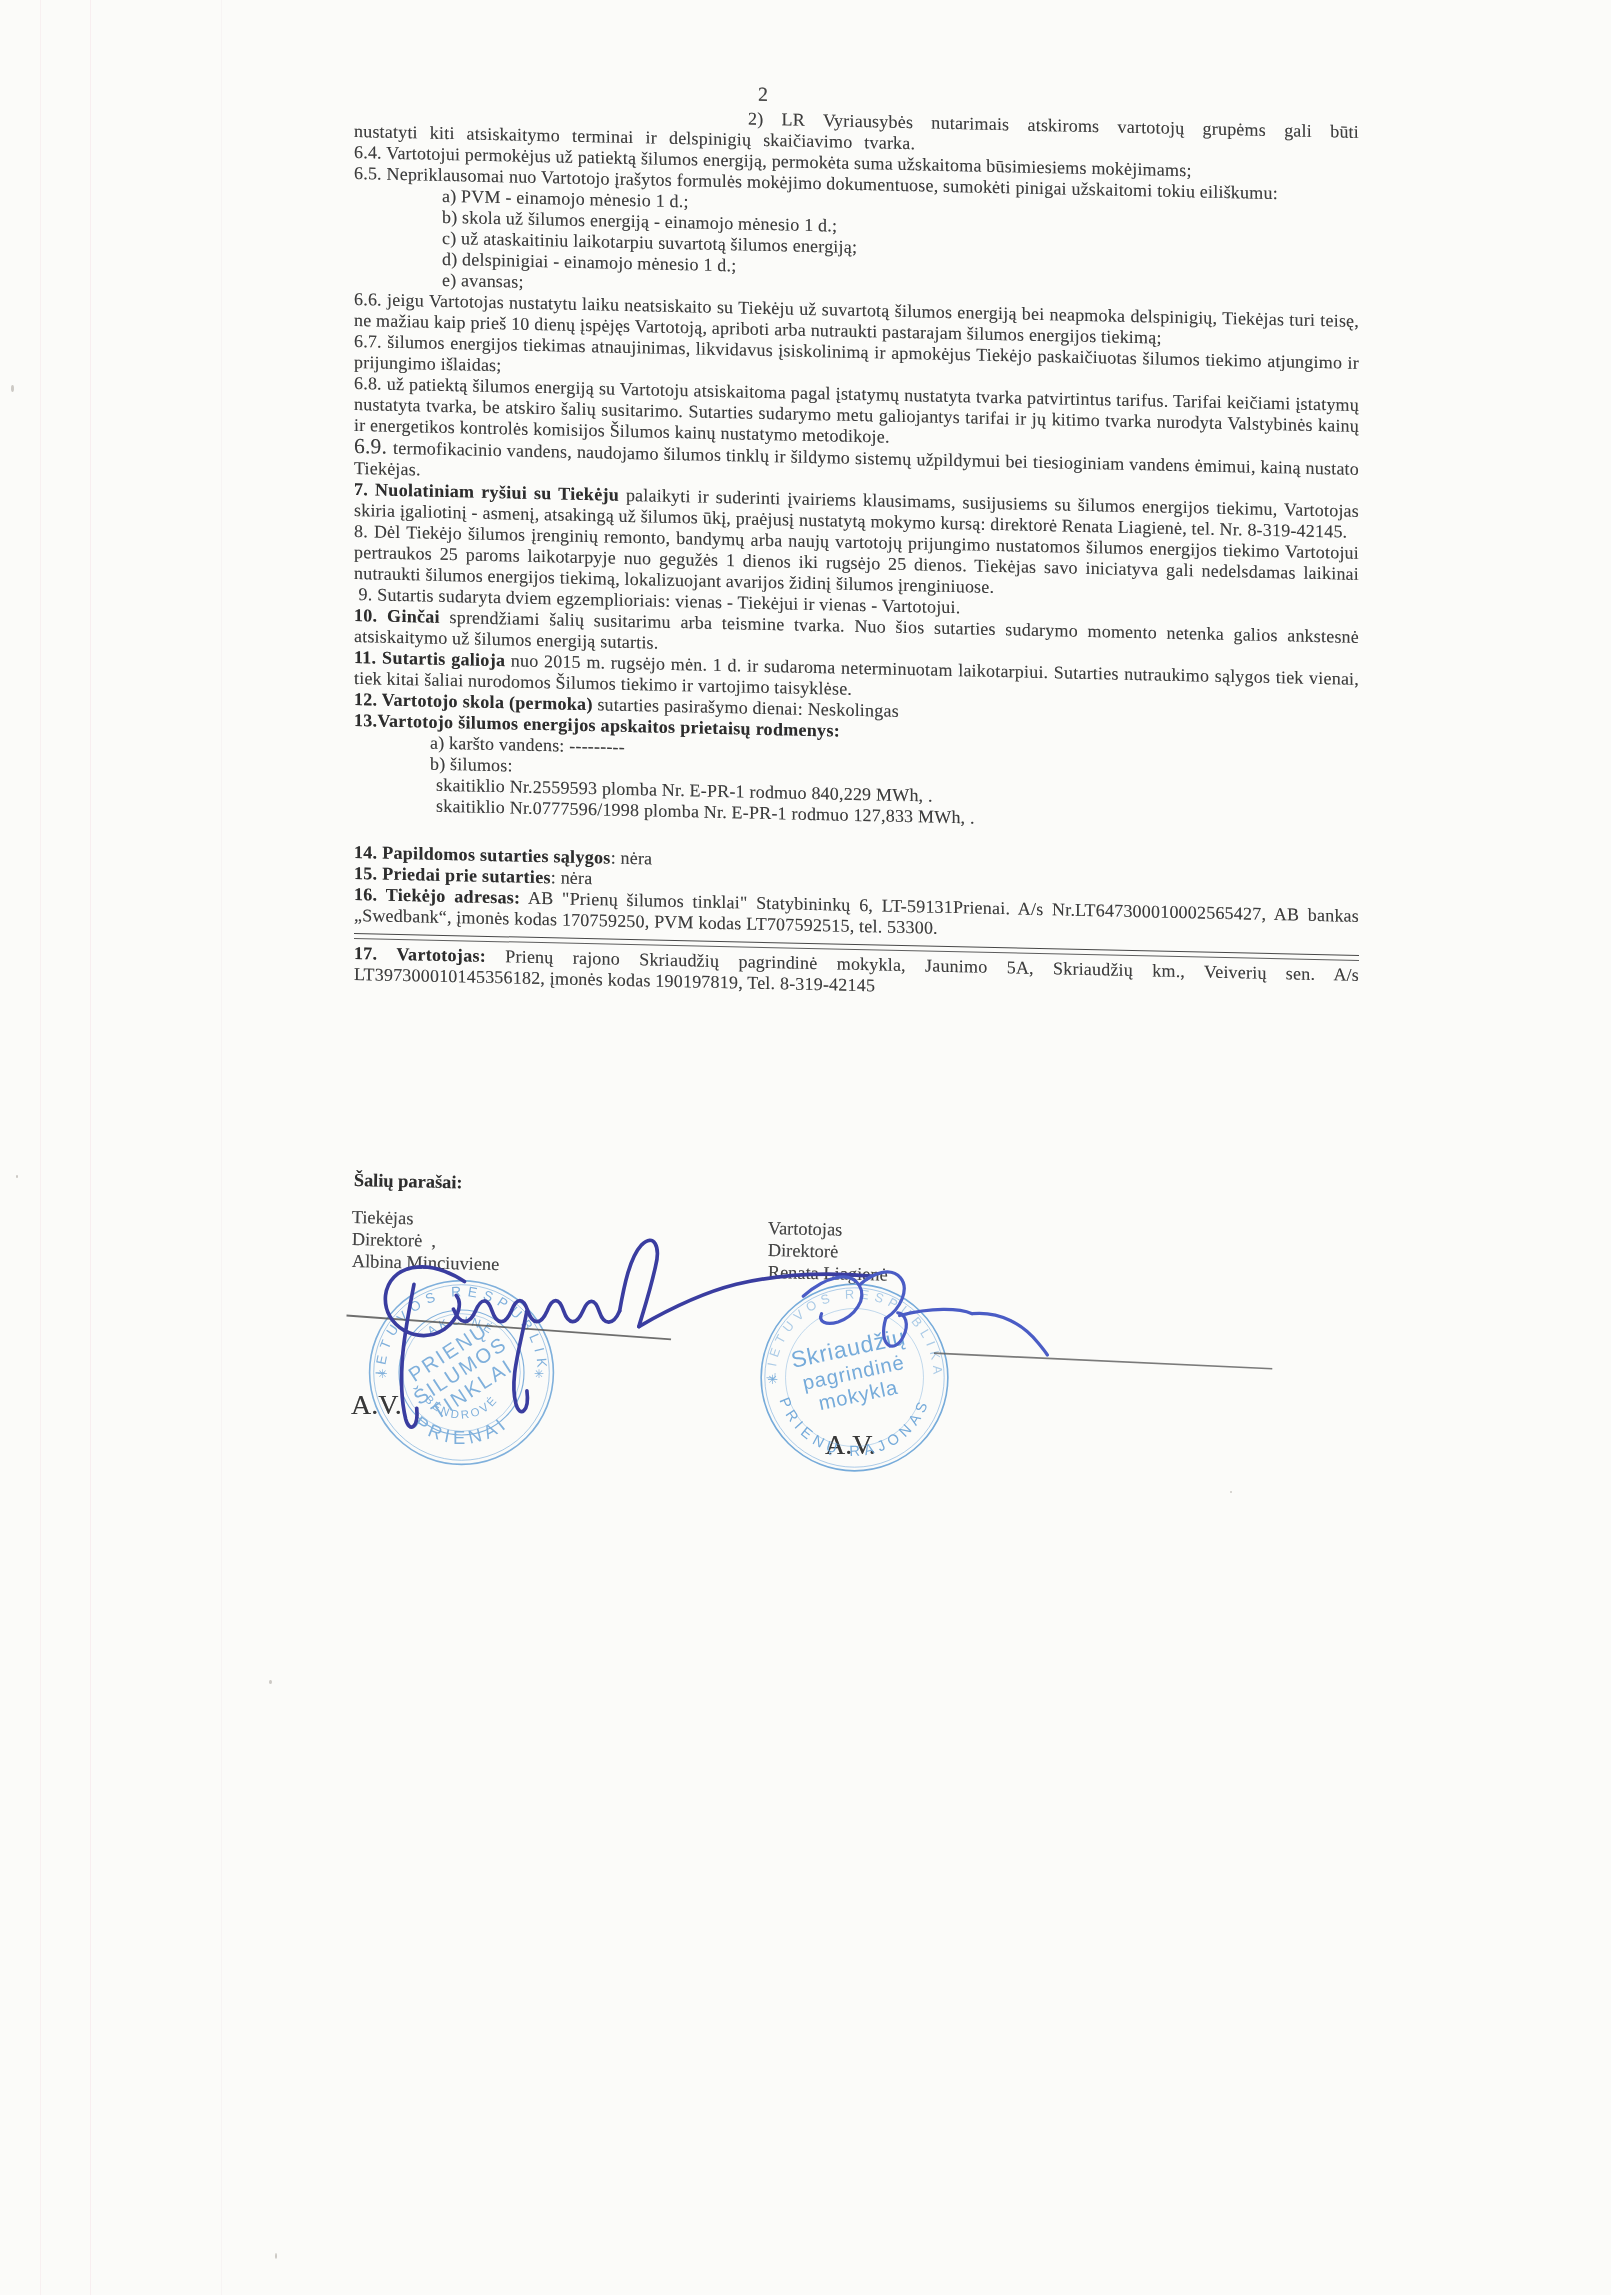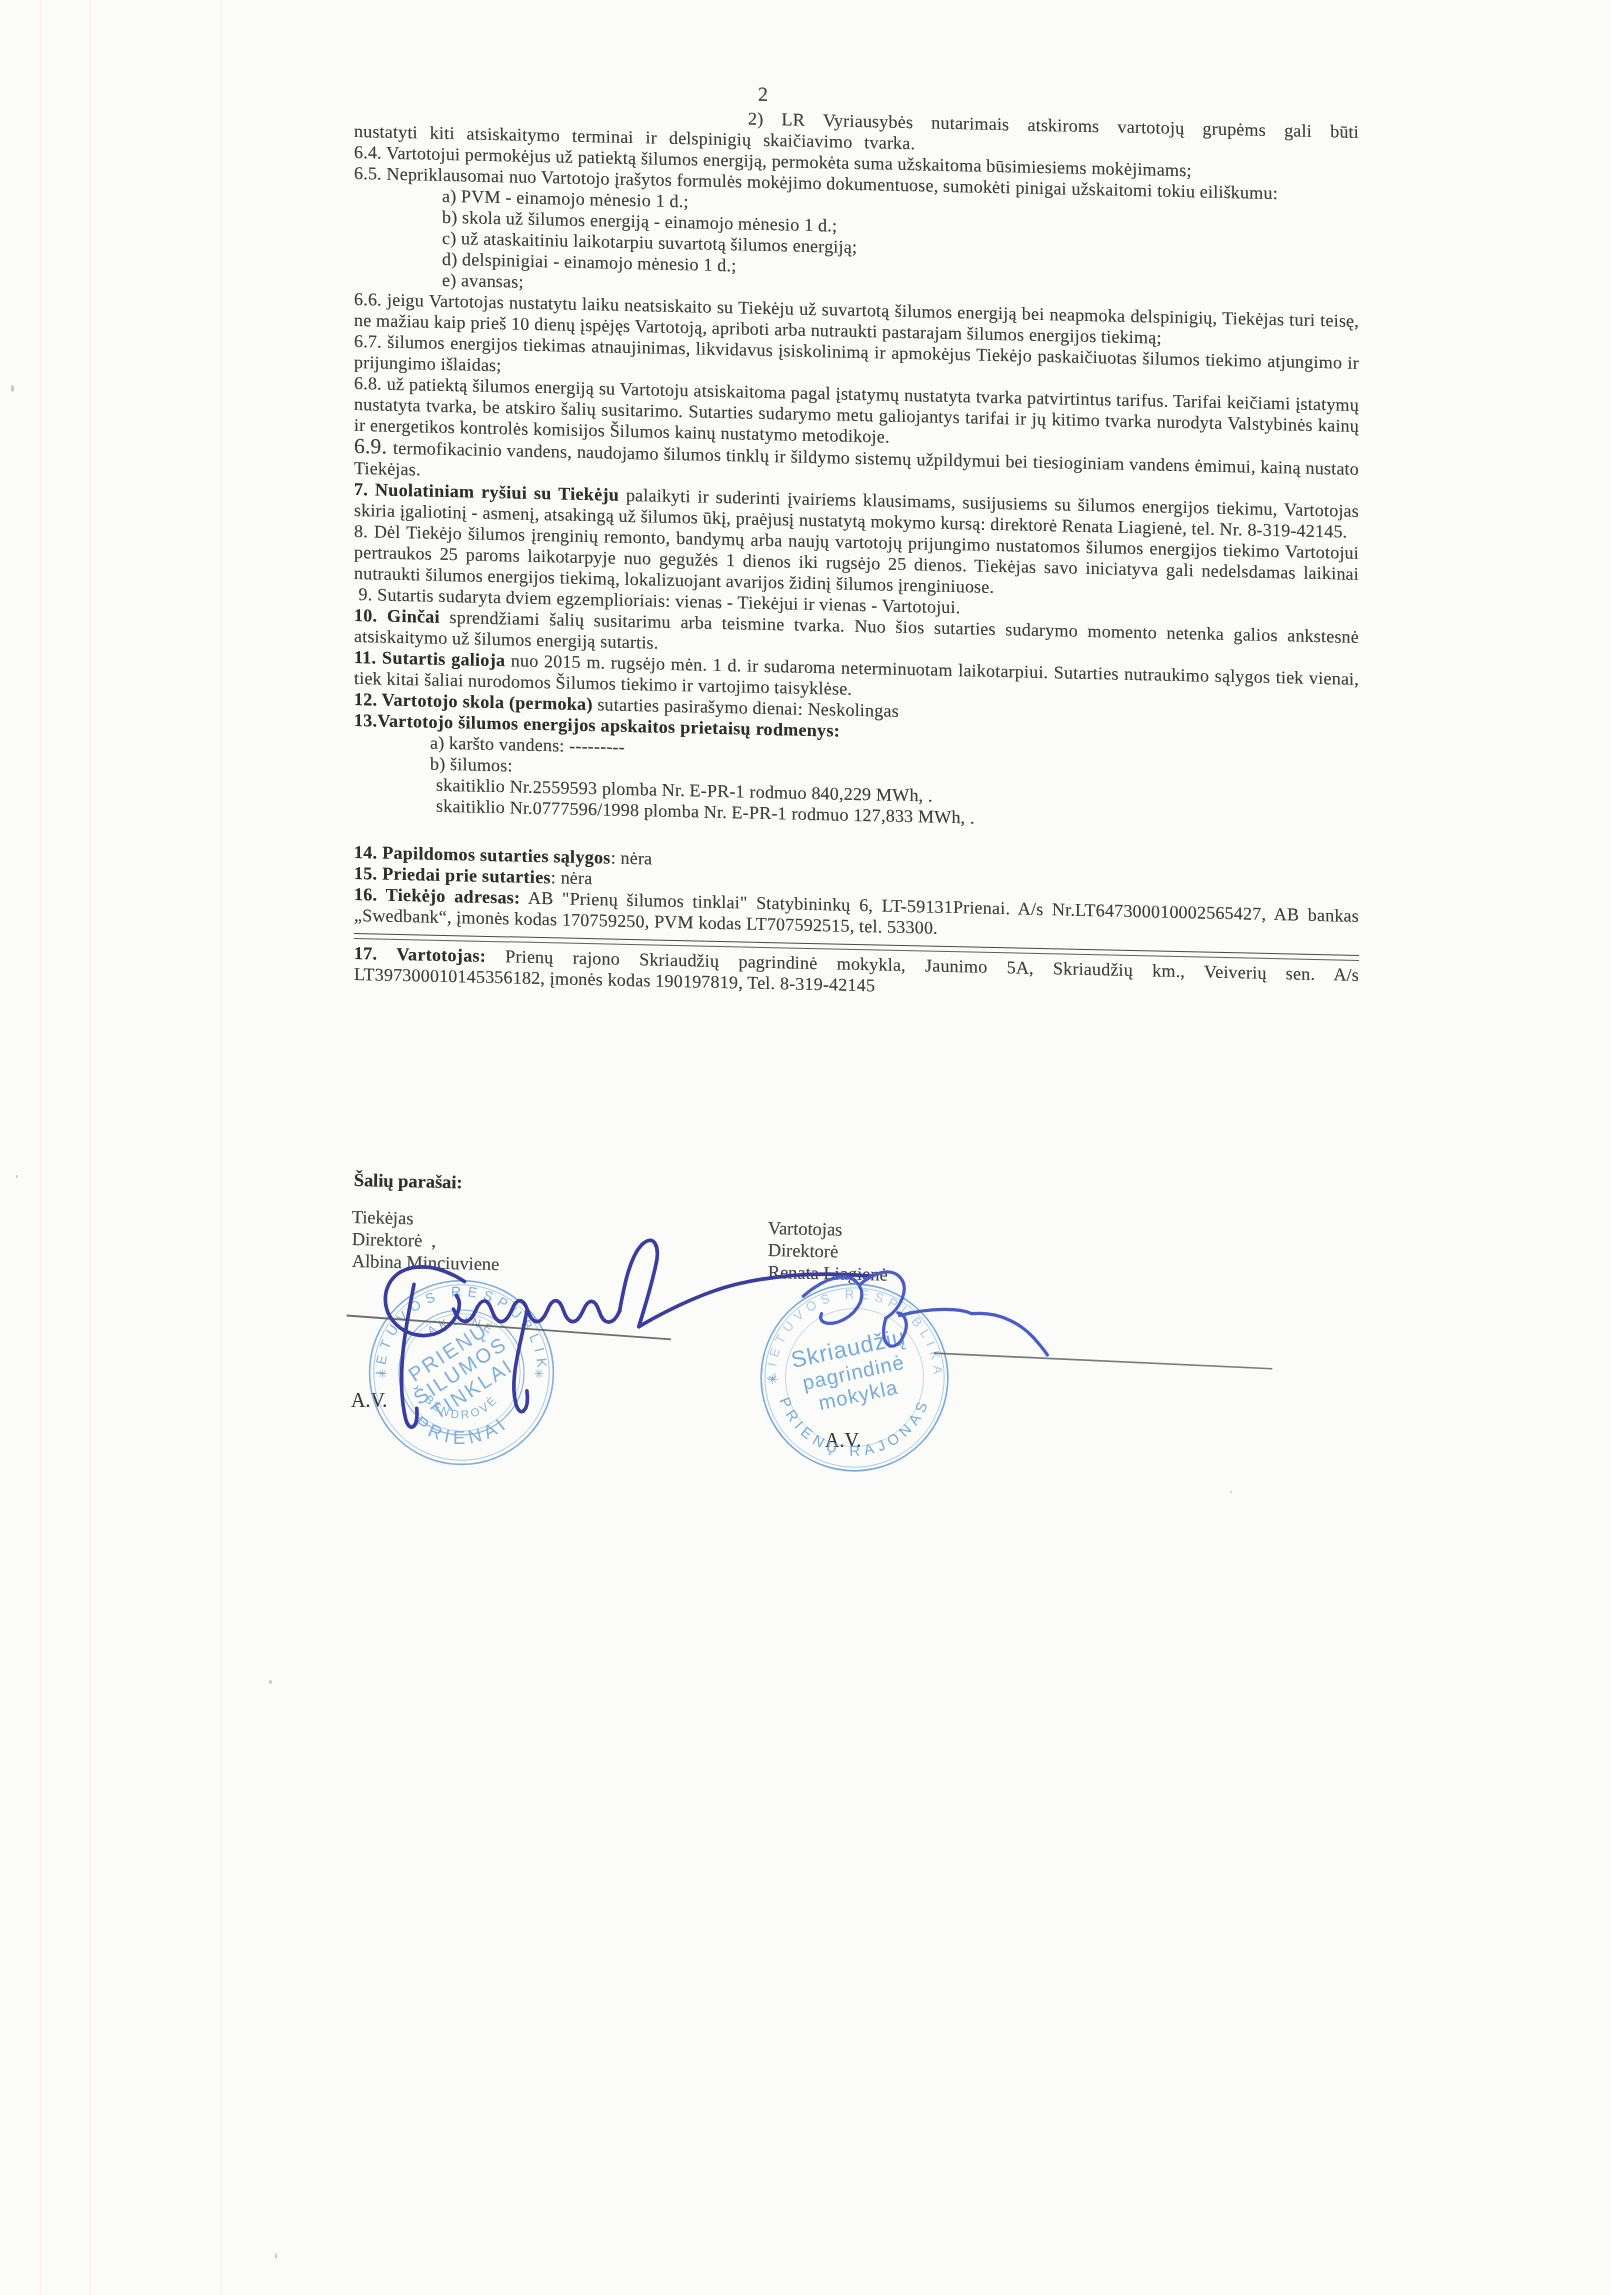--- a/index.html
+++ b/index.html
@@ -45,21 +45,21 @@
   
   .sig-label{
     position:absolute;
     font-size:18.4px;line-height:21.6px;color:#454545;
     text-shadow:0 0 0.6px rgba(75,75,75,.45);
     transform:rotate(1.25deg);transform-origin:0 0;
     white-space:pre;
   }
   .sig-heading{font-weight:bold;color:#2f2f2f;}
   .av{
-    position:absolute;font-size:20px;color:#383838;
+    position:absolute;font-size:28px;color:#383838;
     text-shadow:0 0 0.5px rgba(60,60,60,.5);
   }
   .overlay{position:absolute;left:0;top:0;pointer-events:none;}
   .stamp{position:absolute;filter:blur(0.3px);opacity:.88;}
   .ink{filter:blur(0.2px);}
   .streak{position:absolute;top:0;height:2341px;width:1.4px;}
   .speck{position:absolute;border-radius:50%;background:rgba(95,85,75,.3);}
 </style>
 </head>
 <body>

